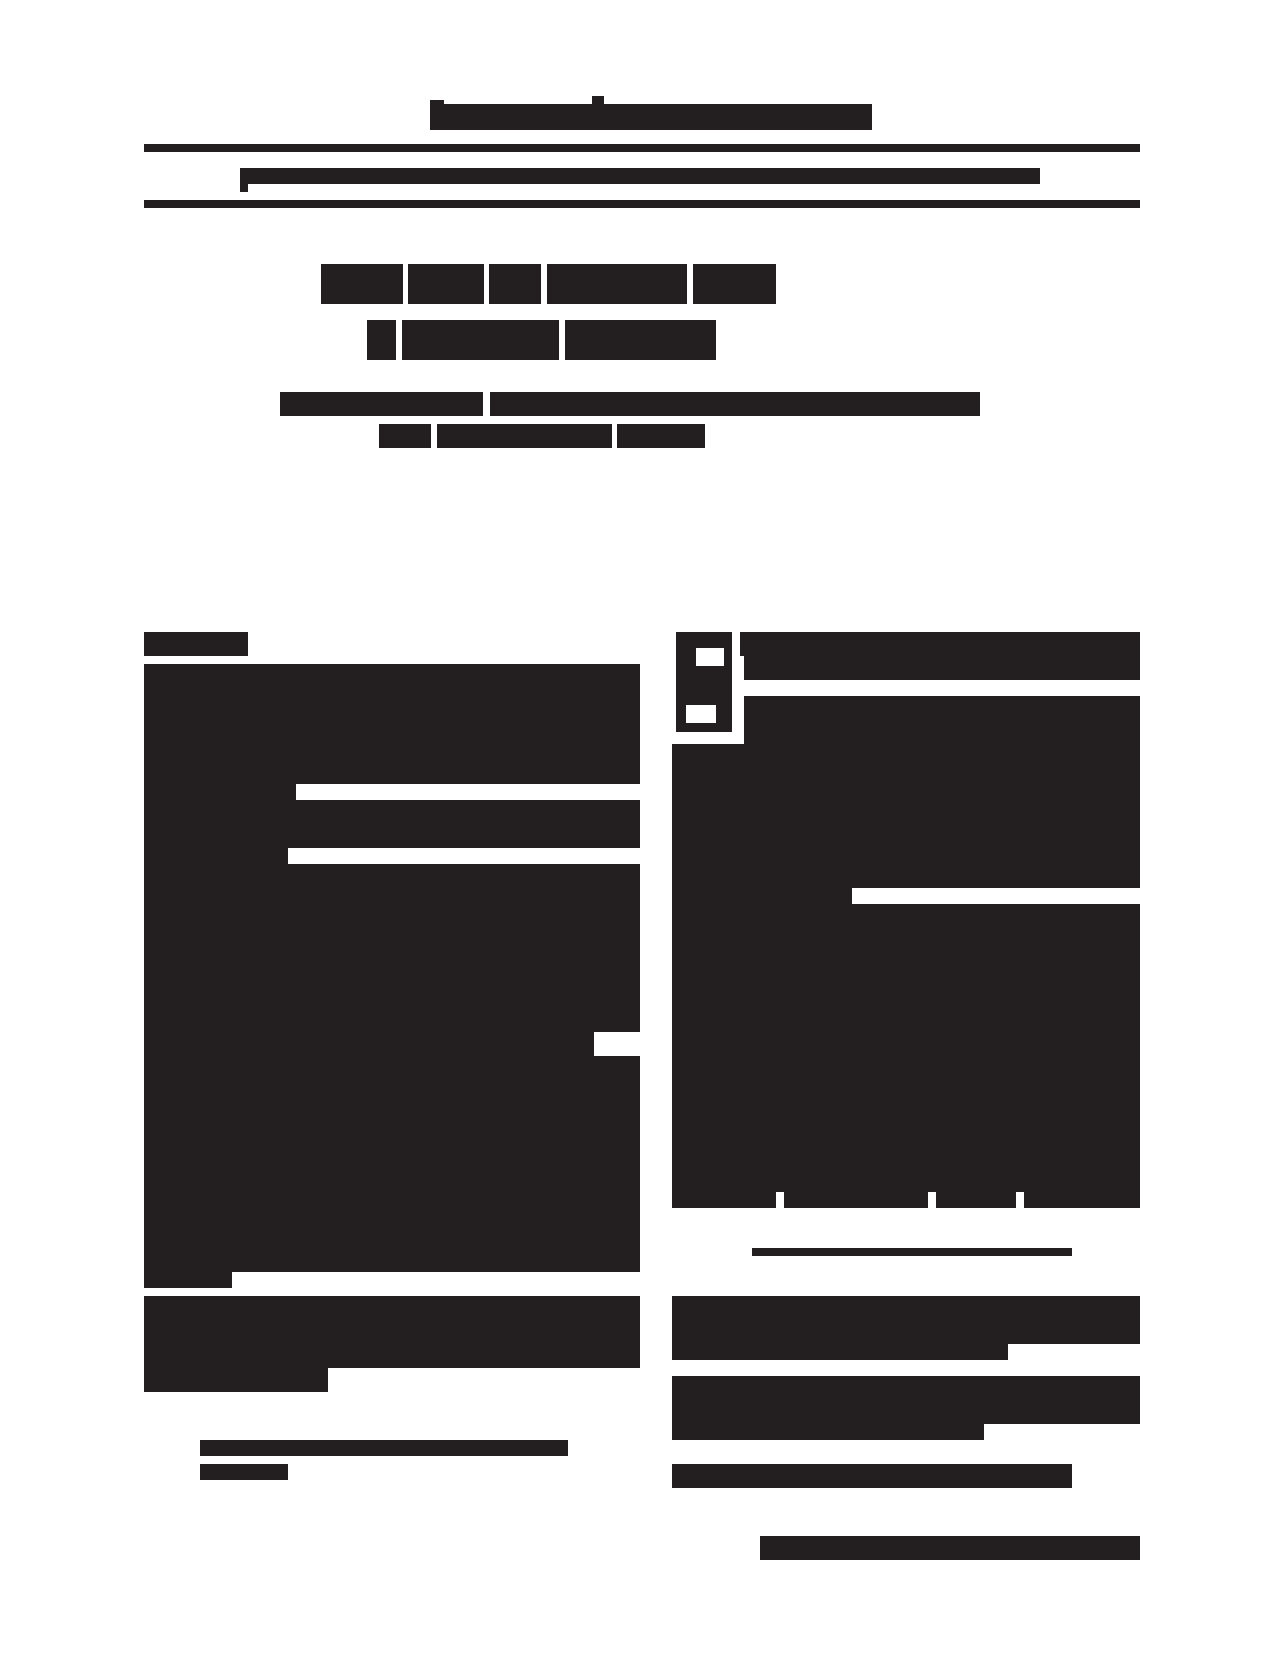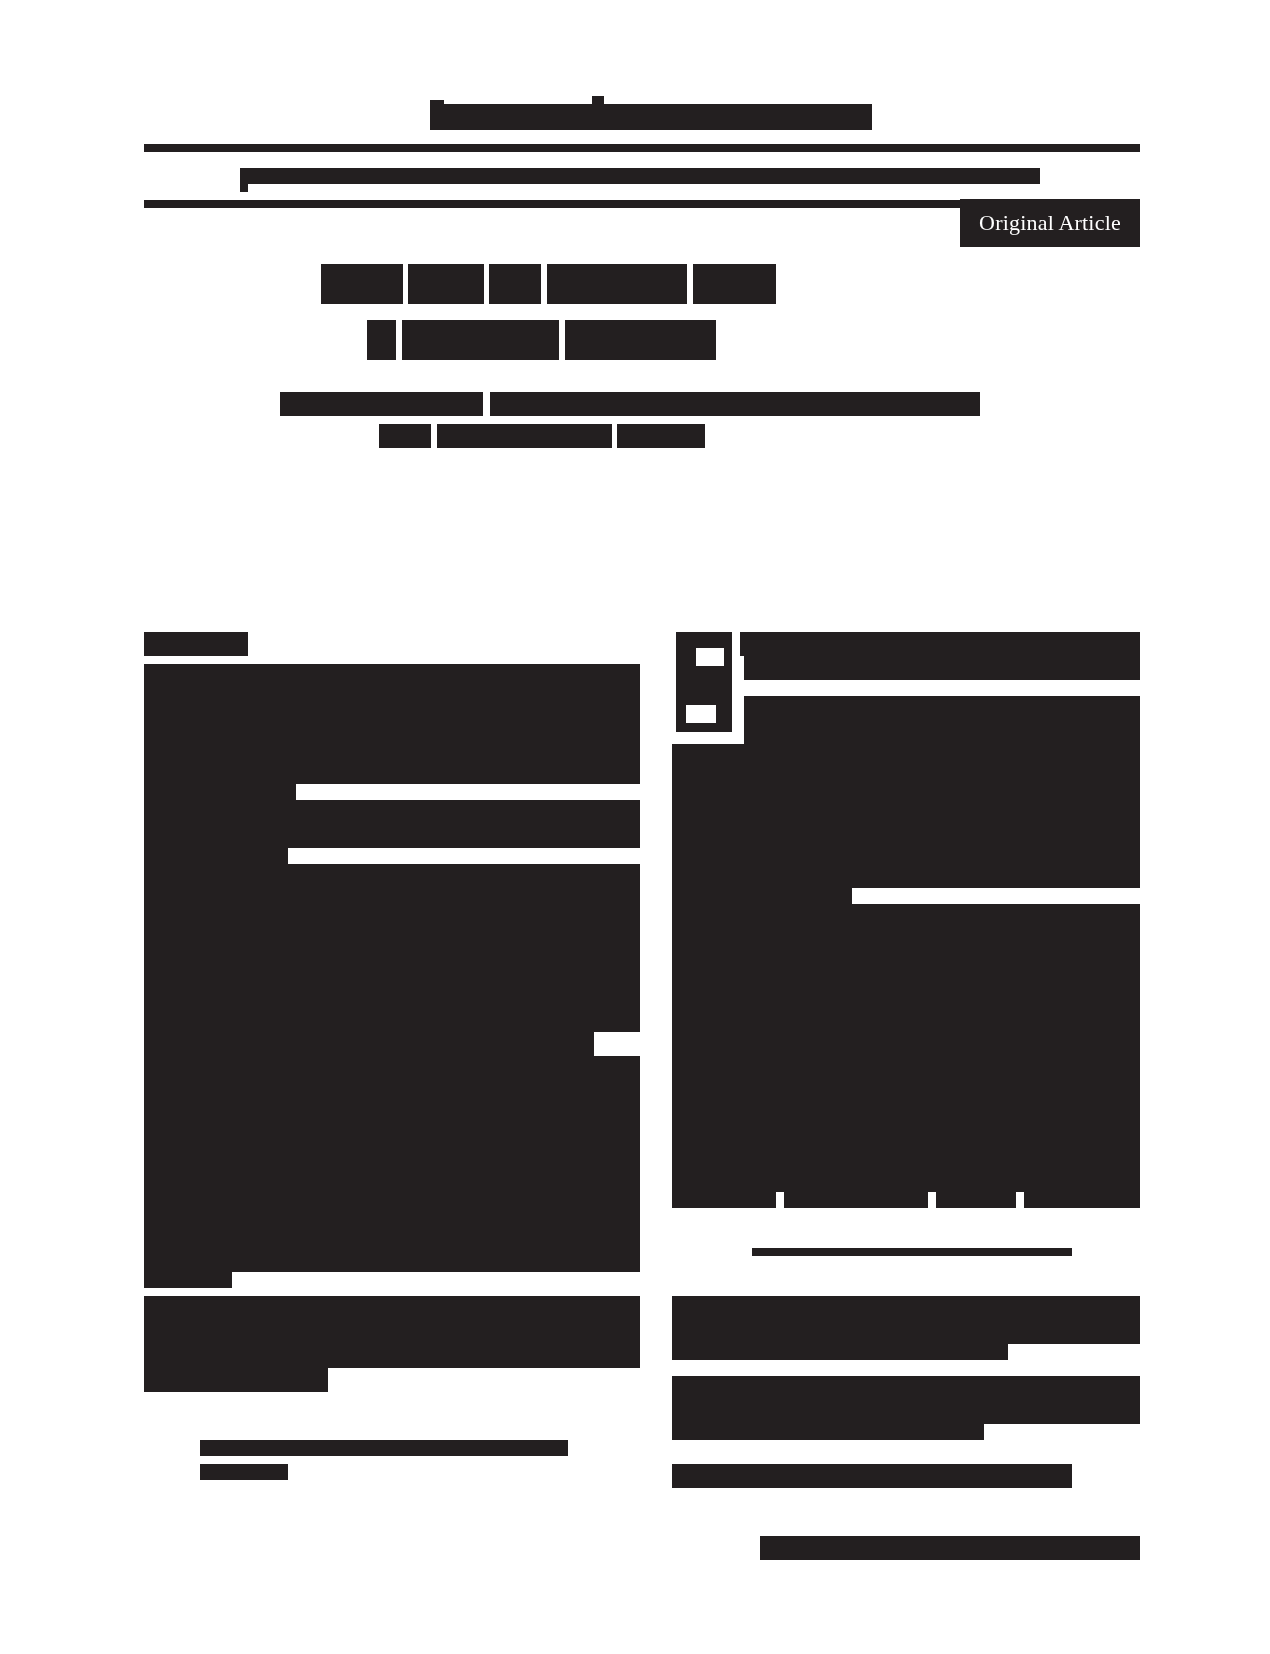--- a/index.html
+++ b/index.html
@@ -21,21 +21,20 @@
   <div>
     <div class="r" style="left:430px;top:104px;width:442px;height:26px;"></div>
     <div class="r" style="left:430px;top:100px;width:14px;height:8px;"></div>
     <div class="r" style="left:592px;top:96px;width:12px;height:10px;"></div>
     <div class="rule" style="top:144px;"></div>
     <div class="r" style="left:240px;top:168px;width:800px;height:16px;"></div>
     <div class="r" style="left:240px;top:184px;width:8px;height:8px;"></div>
     <div class="rule" style="top:200px;"></div>
   </div>
 
-  <div class="badge">Original Article</div>
 
   <div id="title-area">
       <div class="r" style="left: 321px; top: 264px; width: 82px; height: 40px;"></div>
       <div class="r" style="left: 408px; top: 264px; width: 76px; height: 40px;"></div>
       <div class="r" style="left: 489px; top: 264px; width: 52px; height: 40px;"></div>
       <div class="r" style="left: 547px; top: 264px; width: 140px; height: 40px;"></div>
       <div class="r" style="left: 693px; top: 264px; width: 83px; height: 40px;"></div>
       <div class="r" style="left: 367px; top: 320px; width: 29px; height: 40px;"></div>
       <div class="r" style="left: 402px; top: 320px; width: 157px; height: 40px;"></div>
       <div class="r" style="left: 565px; top: 320px; width: 151px; height: 40px;"></div>

